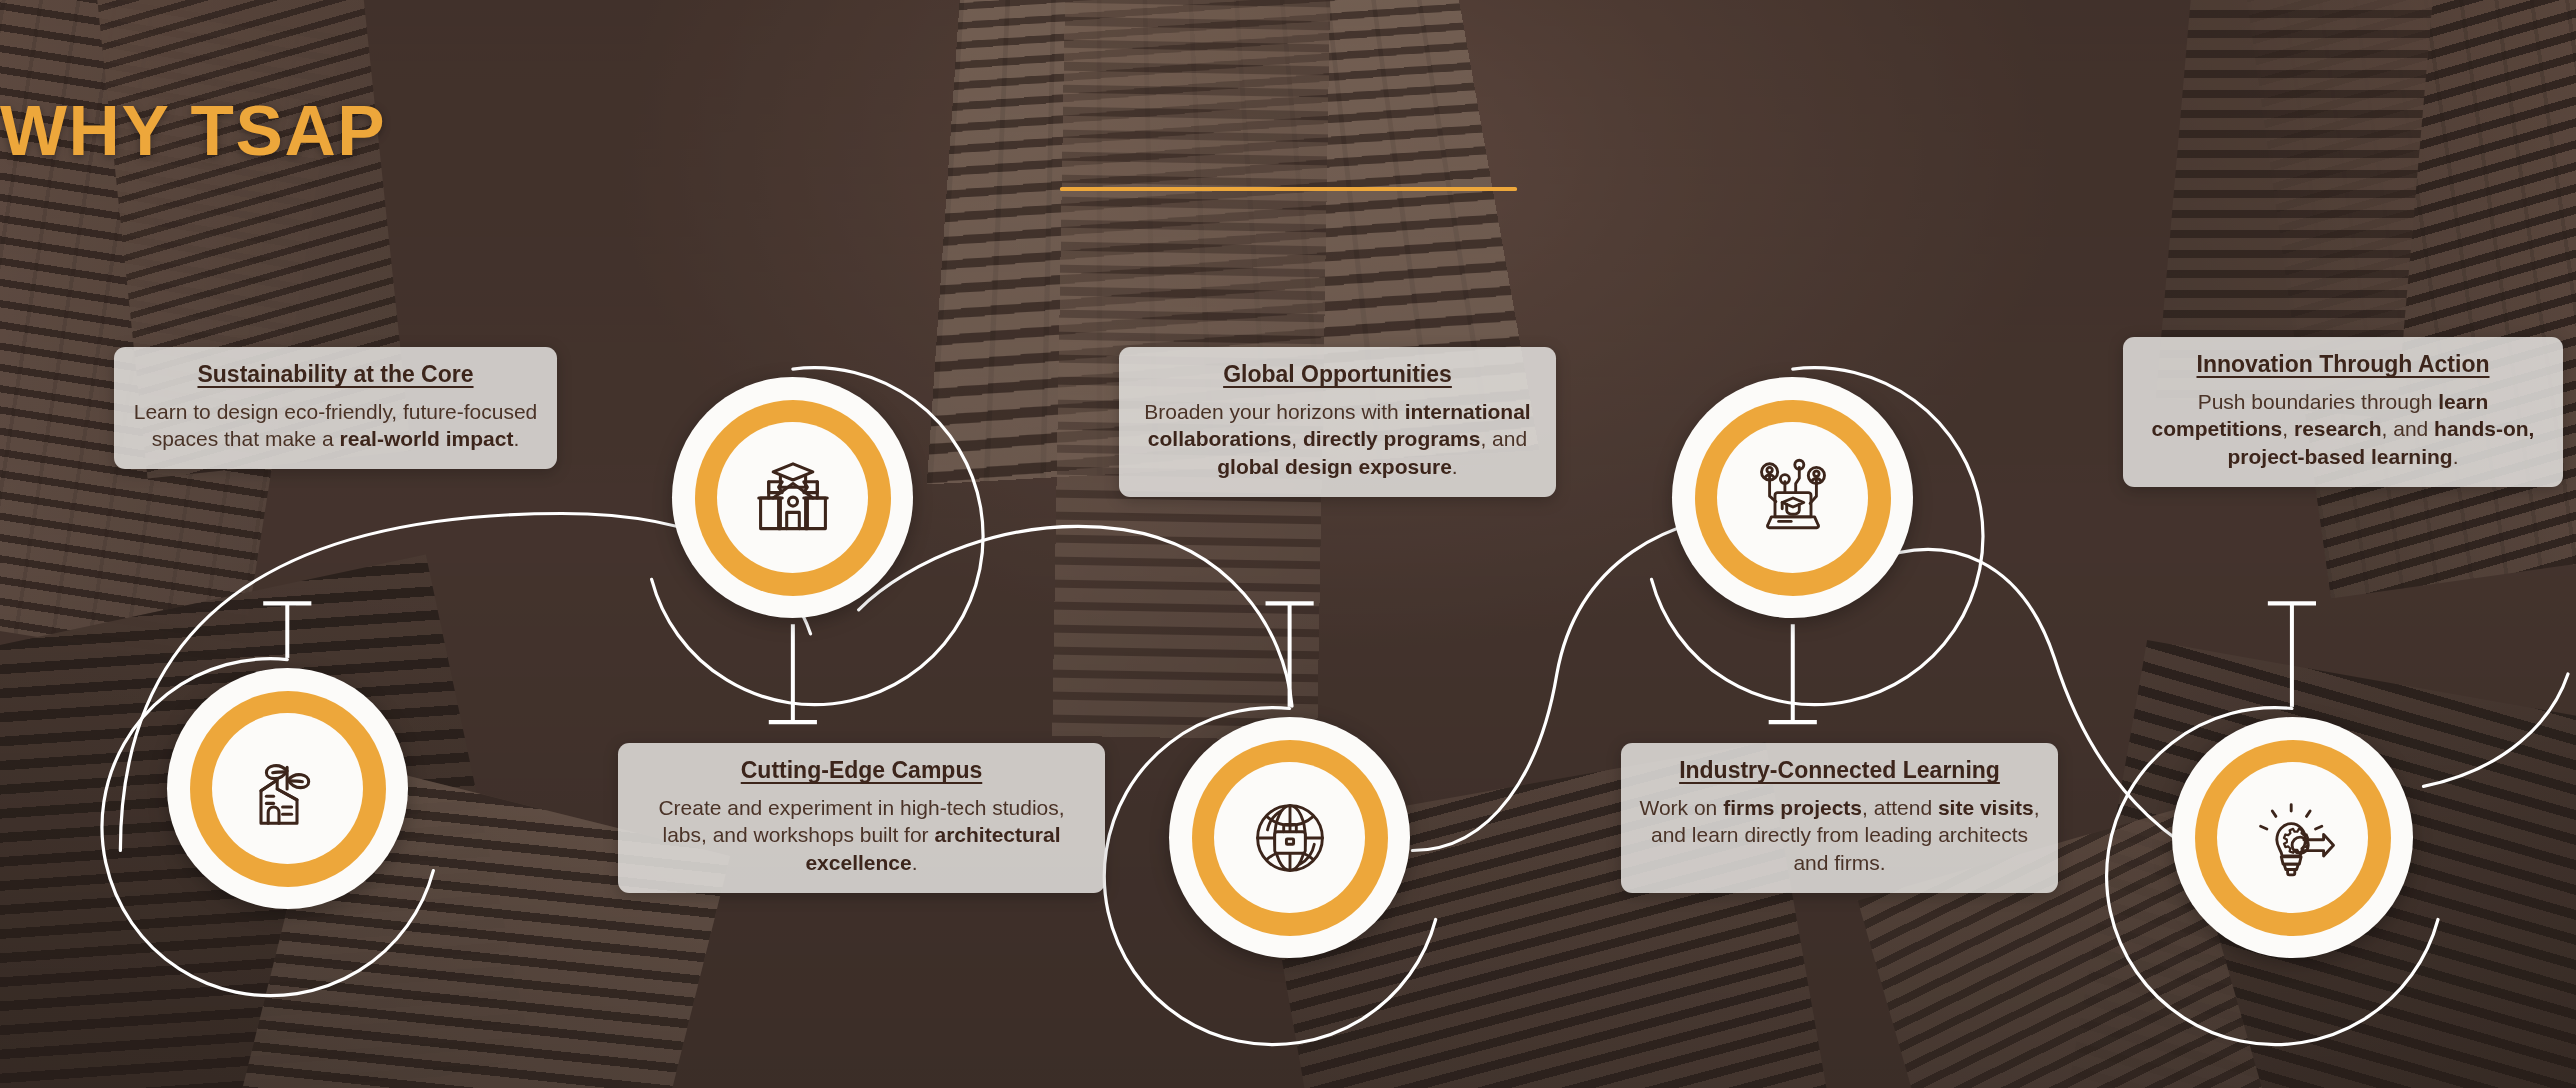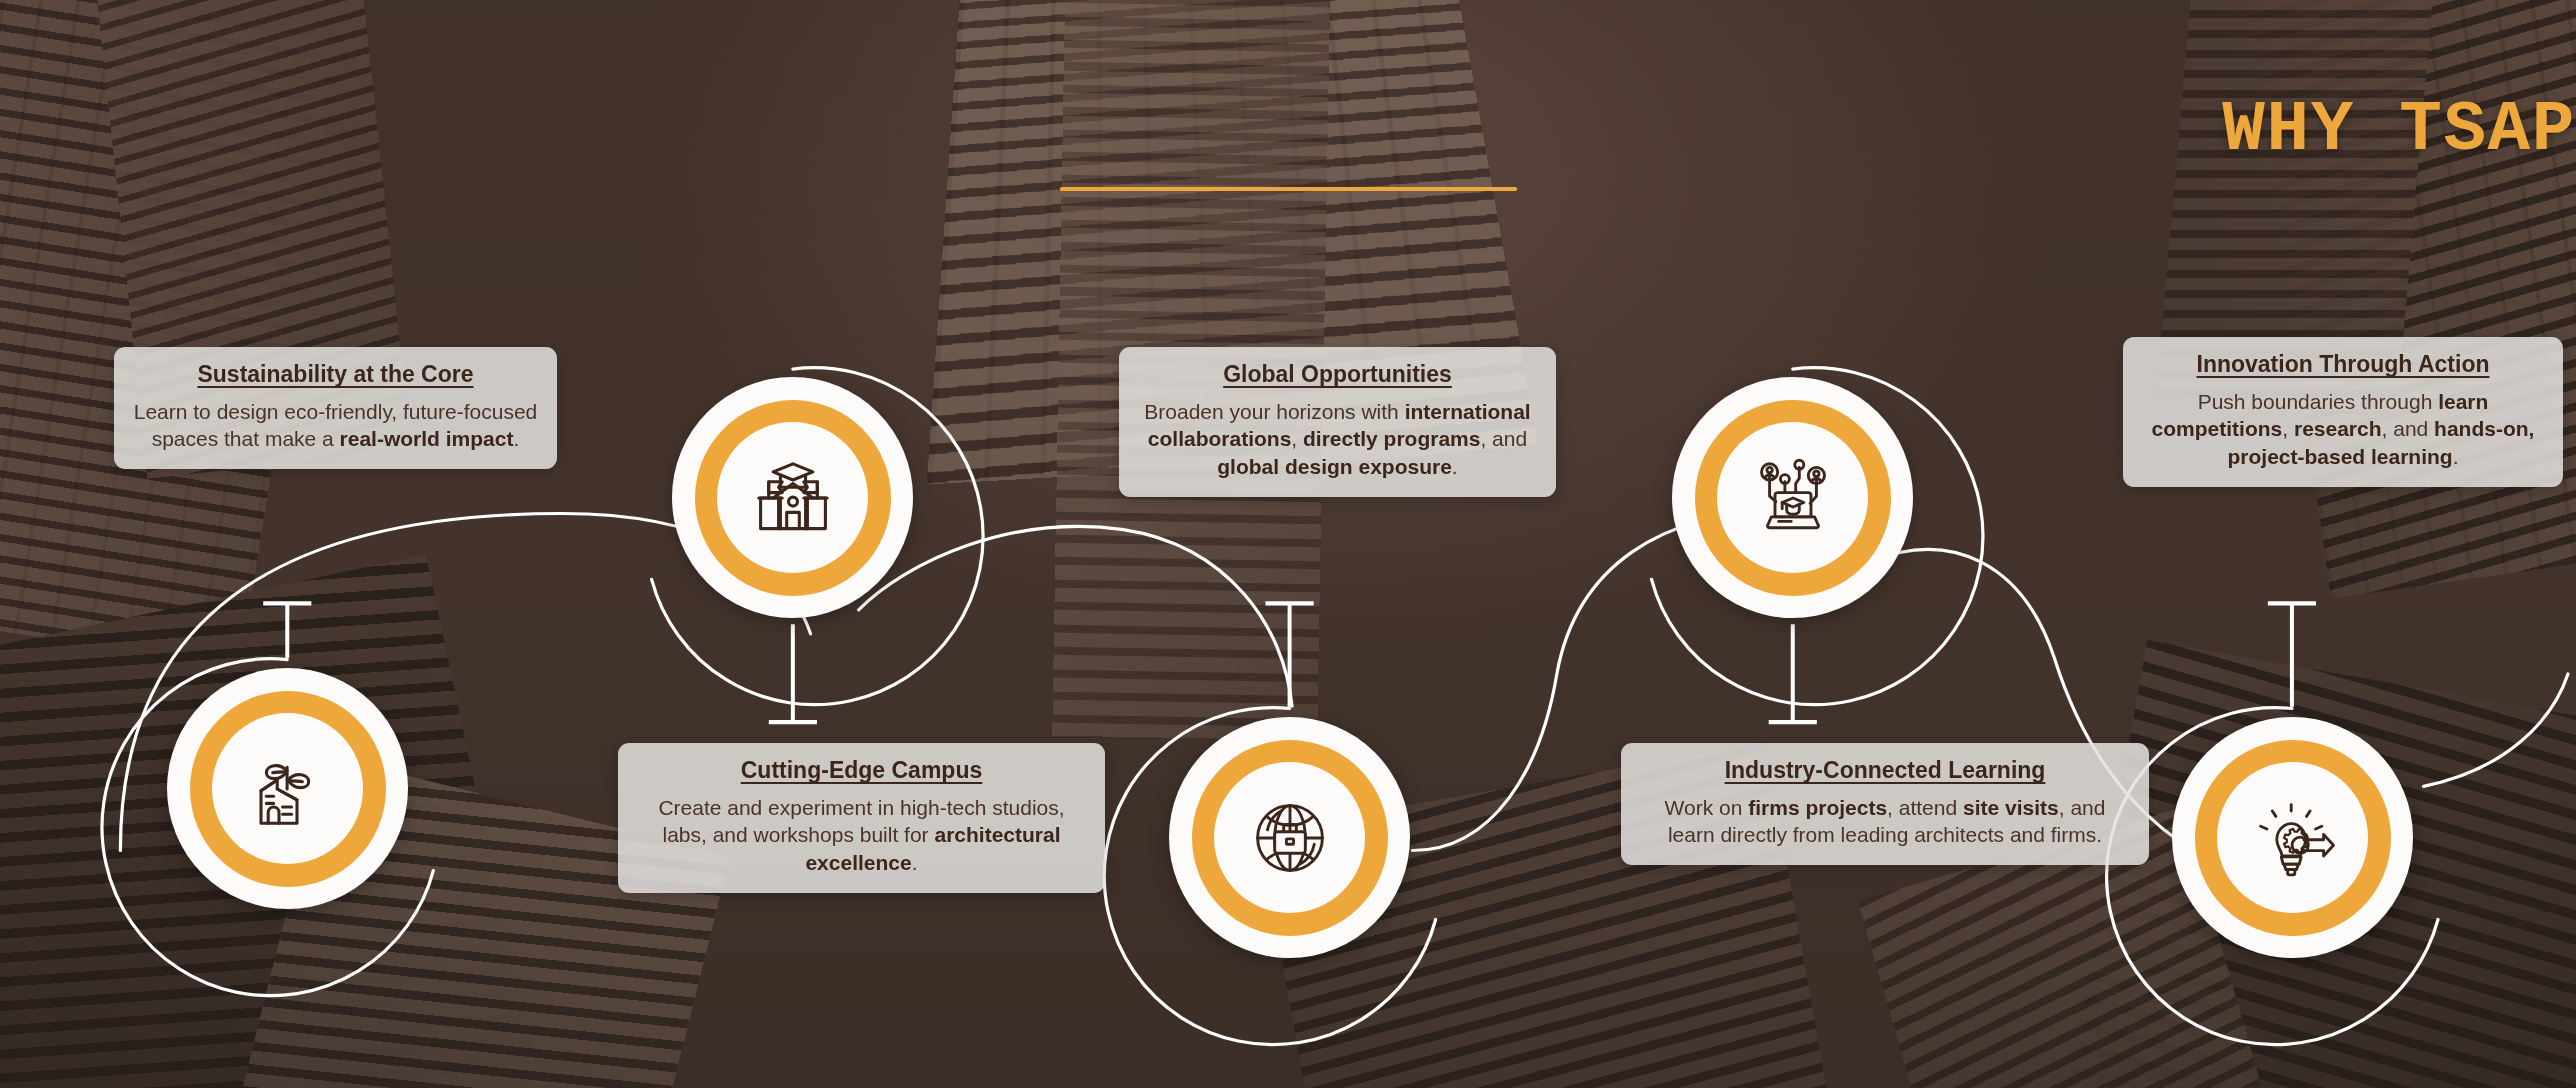--- a/index.html
+++ b/index.html
@@ -123,21 +123,21 @@
   }
   .bg-tint{
     position:absolute;inset:0;
     background:rgba(86,66,57,.42);
   }
 
   
   svg.layer{position:absolute;inset:0;width:2576px;height:1088px;overflow:visible;}
 
   
-  .title-wrap{position:absolute;left:0;right:0;top:95px;text-align:right;font-family:Liberation Mono, monospace;}
+  .title-wrap{position:absolute;left:0;right:0;top:95px;text-align:left;}
   .title{
     display:inline-block;
     font-size:71px;font-weight:bold;letter-spacing:1.6px;
     color:#EDA73B;line-height:1;
     text-shadow:0 1.6px 8px rgba(0,0,0,.35);
   }
   .title-rule{
     width:457px;height:4px;background:#EDA73B;margin:21px auto 0;border-radius:1.6px;
   }
 
@@ -164,21 +164,21 @@
   .card p{
     margin:0;
     font-size:21px;line-height:1.32;color:#4A3327;text-align:center;
   }
   .card p b{font-weight:bold;color:#3C251B;}
 
   
   #card1{left:66px;  top:347px; width:443px;}
   #card2{left:570px; top:743px; width:487px;}
   #card3{left:1071px;top:347px; width:437px;}
-  #card4{left:1573px;top:743px; width:528px;}
+  #card4{left:1573px;top:743px; width:437px;}
   #card5{left:2075px;top:337px; width:440px;}
 
   
   .badge{
     position:absolute;width:241px;height:241px;border-radius:50%;
     background:#FCFBF9;
     box-shadow:0 4.8px 19px rgba(0,0,0,.28);
   }
   .badge .ring{
     position:absolute;left:22.5px;top:22.5px;width:196px;height:196px;border-radius:50%;

